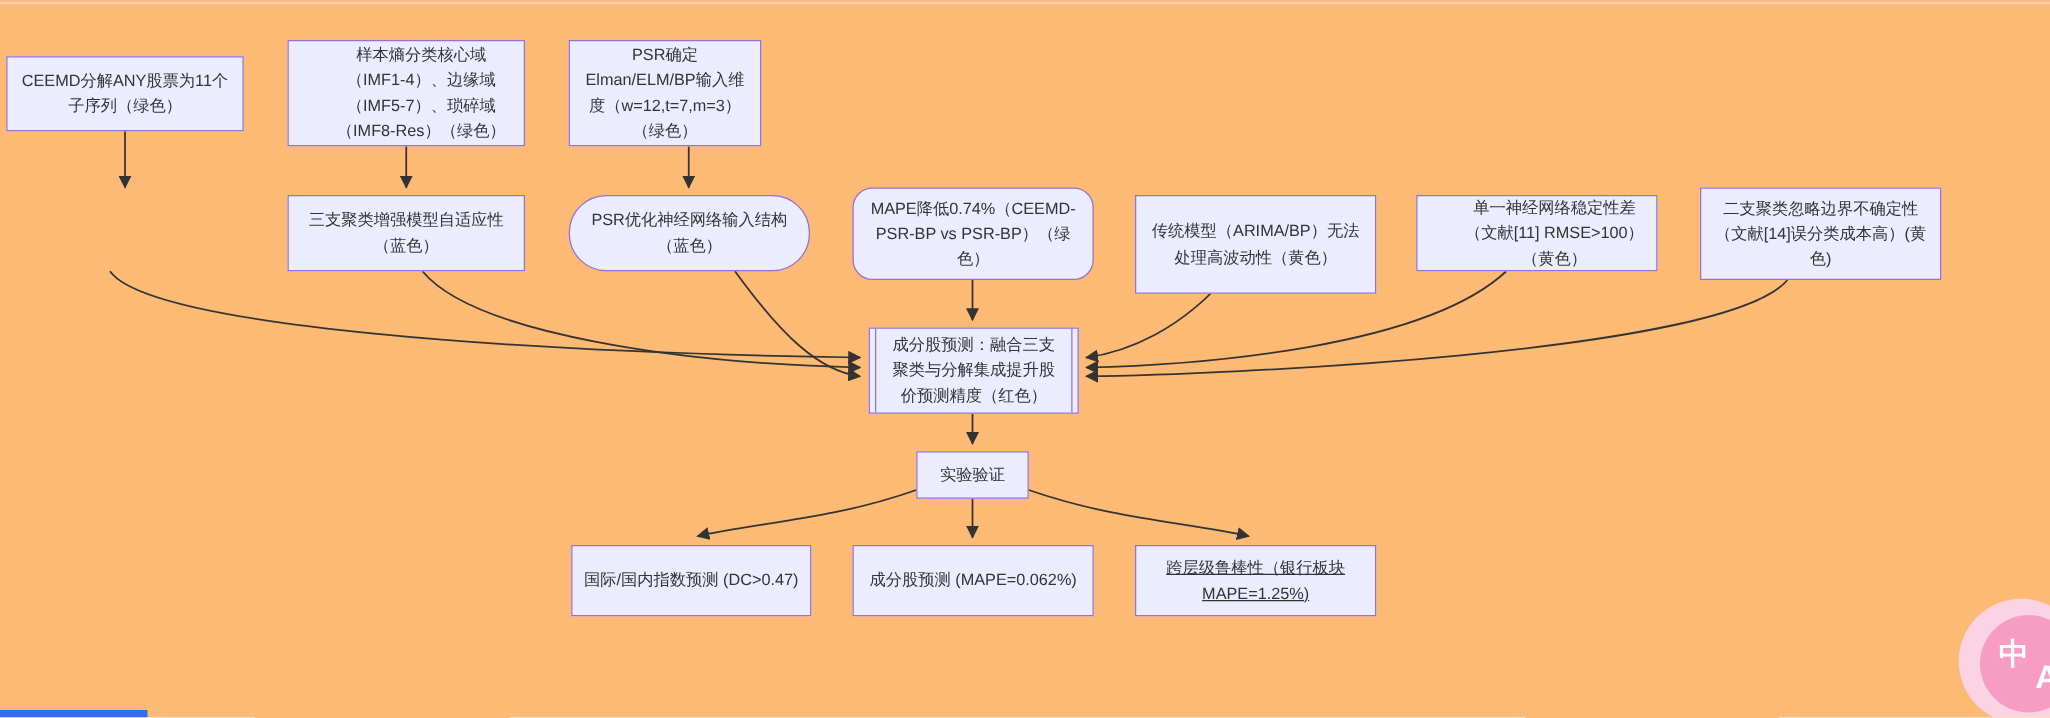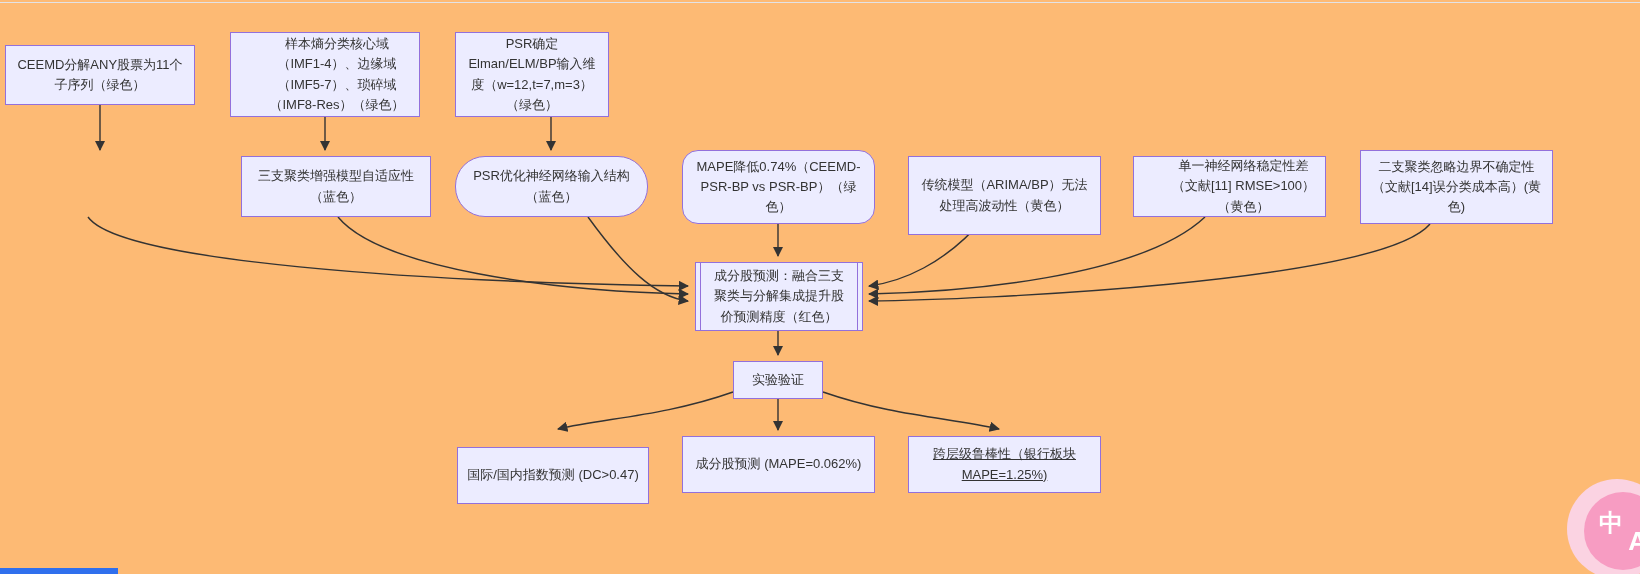--- a/index.html
+++ b/index.html
@@ -98,32 +98,32 @@
 
     <path class="edge" d="M733,392 C665,416 605,418 558,429" marker-end="url(#arrow)"></path>
     <path class="edge" d="M778,399 L778,430" marker-end="url(#arrow)"></path>
     <path class="edge" d="M823,392 C892,416 952,418 999,429" marker-end="url(#arrow)"></path>
   </svg>
 
   <div class="node" style="left:5px;top:45px;width:190px;height:60px;">CEEMD分解ANY股票为11个子序列（绿色）</div>
   <div class="node" style="left:230px;top:32px;width:190px;height:85px;padding-left:32px;">样本熵分类核心域（IMF1-4）、边缘域（IMF5-7）、琐碎域（IMF8-Res）（绿色）</div>
   <div class="node" style="left:455px;top:32px;width:154px;height:85px;">PSR确定Elman/ELM/BP输入维度（w=12,t=7,m=3）（绿色）</div>
 
-  <div class="node" style="left:230px;top:156px;width:190px;height:61px;margin-left:11px;">三支聚类增强模型自适应性（蓝色）</div>
+  <div class="node" style="left:230px;top:156px;width:190px;height:61px;">三支聚类增强模型自适应性（蓝色）</div>
   <div class="node" style="left:455px;top:156px;width:193px;height:61px;border-radius:30px;">PSR优化神经网络输入结构（蓝色）</div>
   <div class="node" style="left:682px;top:150px;width:193px;height:74px;border-radius:16px;">MAPE降低0.74%（CEEMD-PSR-BP vs PSR-BP）（绿色）</div>
   <div class="node" style="left:908px;top:156px;width:193px;height:79px;">传统模型（ARIMA/BP）无法处理高波动性（黄色）</div>
   <div class="node" style="left:1133px;top:156px;width:193px;height:61px;padding-left:36px;">单一神经网络稳定性差（文献[11] RMSE&gt;100）（黄色）</div>
   <div class="node" style="left:1360px;top:150px;width:193px;height:74px;">二支聚类忽略边界不确定性（文献[14]误分类成本高）(黄色)</div>
 
   <div class="node subroutine" style="left:695px;top:262px;width:168px;height:69px;">成分股预测：融合三支聚类与分解集成提升股价预测精度（红色）</div>
 
   <div class="node" style="left:733px;top:361px;width:90px;height:38px;">实验验证</div>
 
-  <div class="node" style="left:457px;top:436px;width:192px;height:57px;margin-top:11px;">国际/国内指数预测 (DC&gt;0.47)</div>
+  <div class="node" style="left:457px;top:436px;width:192px;height:57px;">国际/国内指数预测 (DC&gt;0.47)</div>
   <div class="node" style="left:682px;top:436px;width:193px;height:57px;">成分股预测 (MAPE=0.062%)</div>
   <div class="node" style="left:908px;top:436px;width:193px;height:57px;text-decoration:underline;">跨层级鲁棒性（银行板块 MAPE=1.25%)</div>
 
   <div class="translate-btn">
     <div class="inner">
       <div class="glyphs">
         <span class="glyph-zh">中</span>
         <span class="glyph-en">A</span>
       </div>
     </div>

